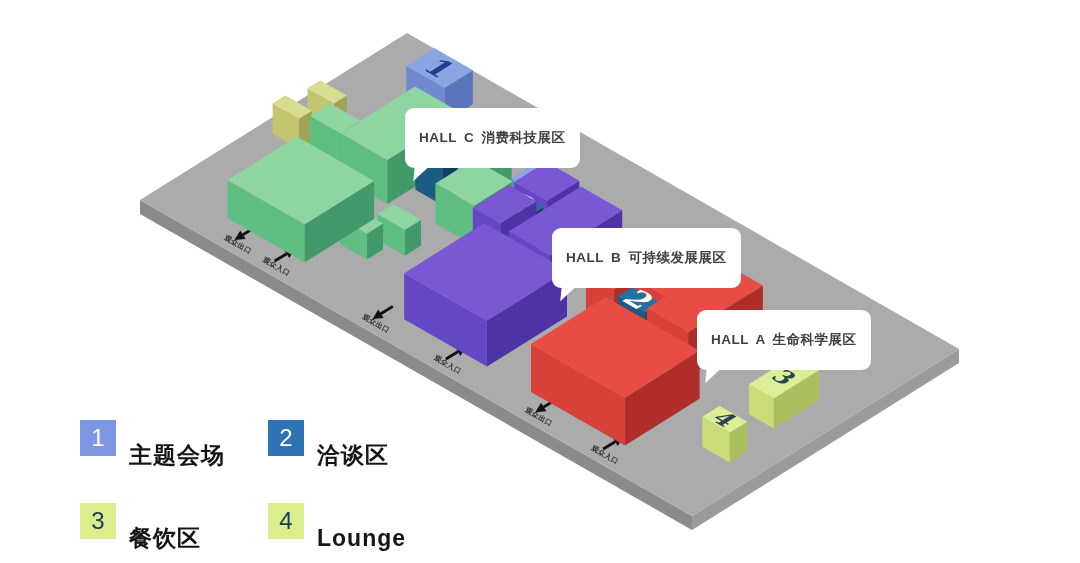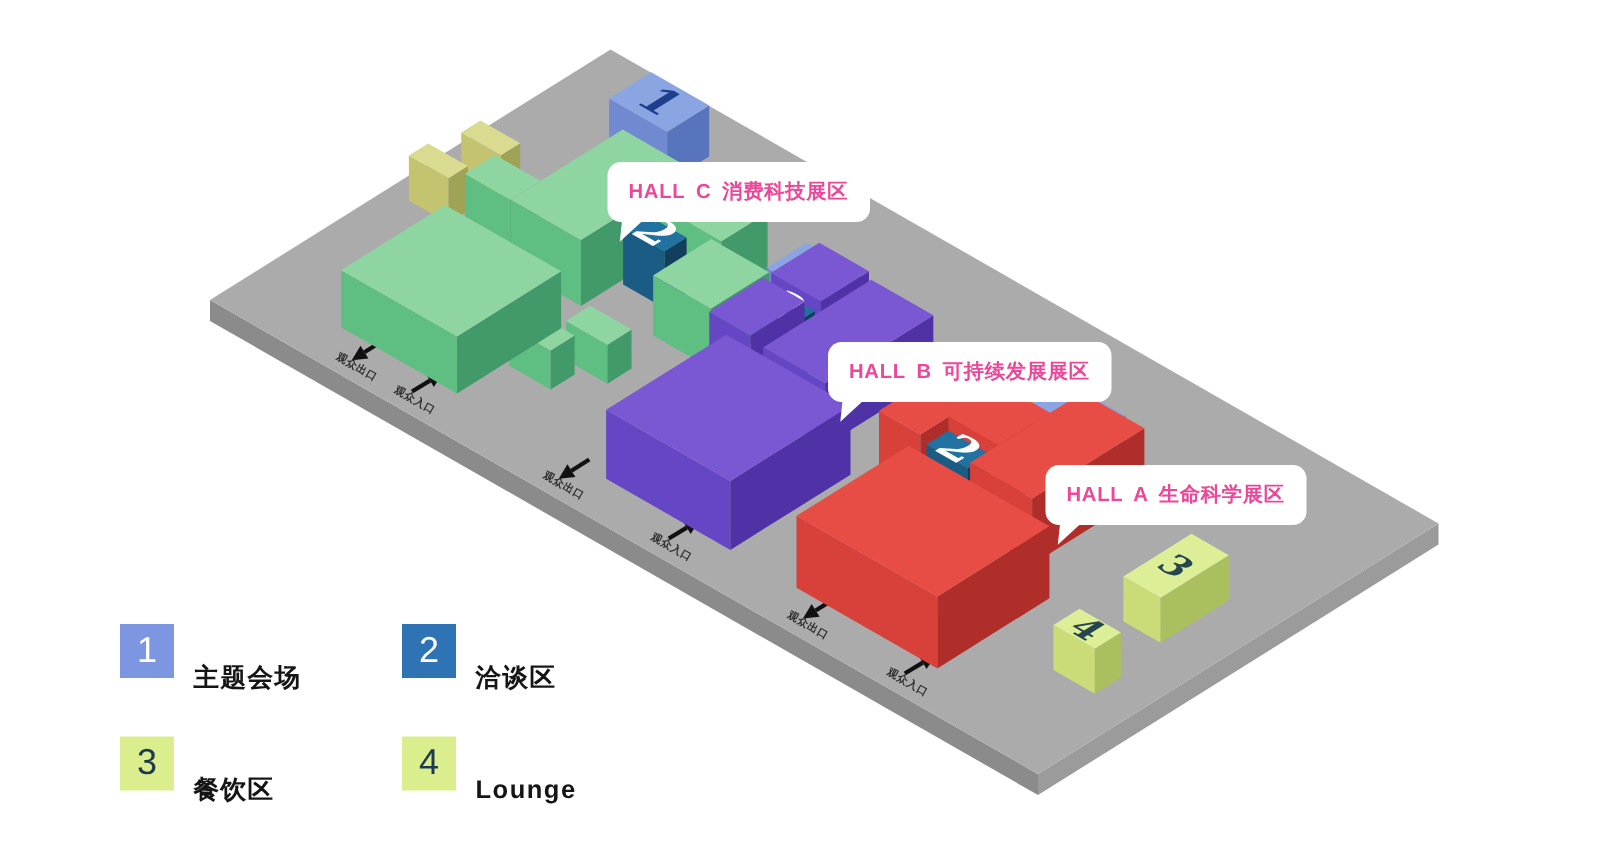--- a/index.html
+++ b/index.html
@@ -1,30 +1,30 @@
 <!DOCTYPE html>
 <html><head>
 <meta charset="utf-8">
 <style>
   html,body{margin:0;padding:0;background:#fff;}
   .stage{position:relative;width:1080px;height:563px;background:#fff;overflow:hidden;
          font-family:"Liberation Sans",sans-serif;}
   .stage svg{position:absolute;left:0;top:0;}
-  .bubble{position:absolute;background:#fff;border-radius:9px;padding:11px 14px;
-          font-size:13.5px;font-weight:700;color:#ec4899;white-space:nowrap;z-index:6;
+  .bubble{position:absolute;background:#fff;border-radius:9px;padding:21px 14px;
+          font-size:13.5px;font-weight:700;color:#404040;white-space:nowrap;z-index:6;
           letter-spacing:.5px;word-spacing:3px;}
   .bubble::after{content:"";position:absolute;left:9px;bottom:-14px;width:0;height:0;
           border-top:16px solid #fff;border-right:14px solid transparent;
           transform:rotate(6deg);}
   .legend{position:absolute;left:80px;top:404px;display:grid;
           grid-template-columns:188px auto;row-gap:16px;z-index:6;}
   .litem{display:flex;align-items:center;gap:13px;}
   .lsq{width:36px;height:36px;display:flex;align-items:center;justify-content:center;
        font-size:24px;font-weight:400;}
-  .llab{font-size:17px;font-weight:700;color:#151515;letter-spacing:1px;margin-top:36px;}
+  .llab{font-size:23px;font-weight:700;color:#151515;letter-spacing:1px;margin-top:36px;}
   .boxnum{font-family:"DejaVu Serif",serif;font-weight:700;}
   .gatelab{font-size:7px;fill:#2b2b2b;font-weight:700;letter-spacing:.5px;}
 </style>
 </head>
 <body>
 
 <div class="stage">
   <svg id="scene" width="1080" height="563">
       <polygon points="140.0,200.0 692.0,516.0 692.0,530.0 140.0,214.0" fill="#8b8b8b"></polygon>
       <polygon points="692.0,516.0 959.0,349.0 959.0,363.0 692.0,530.0" fill="#9b9b9b"></polygon>

